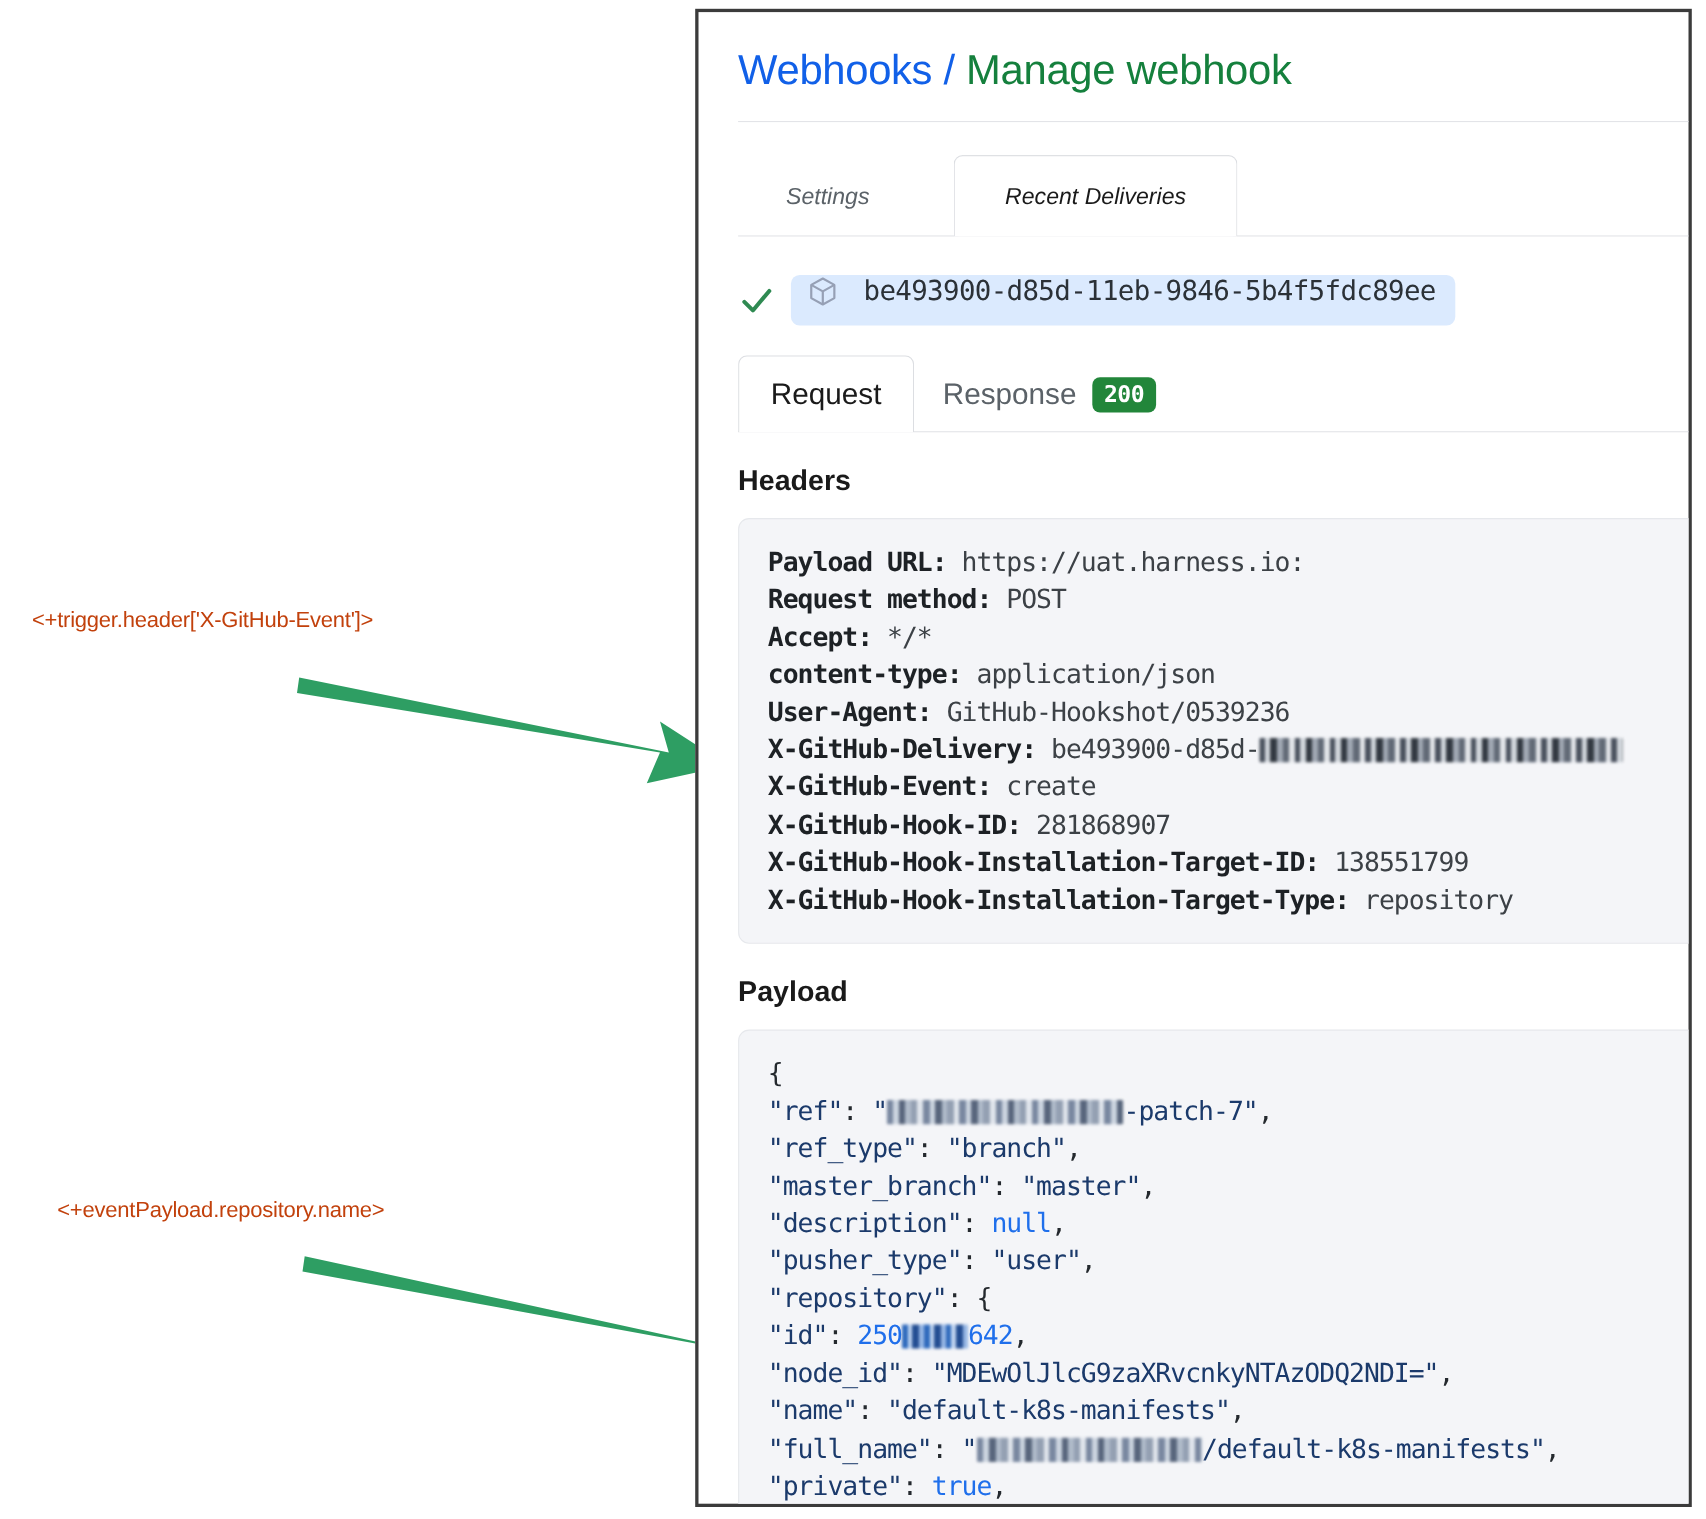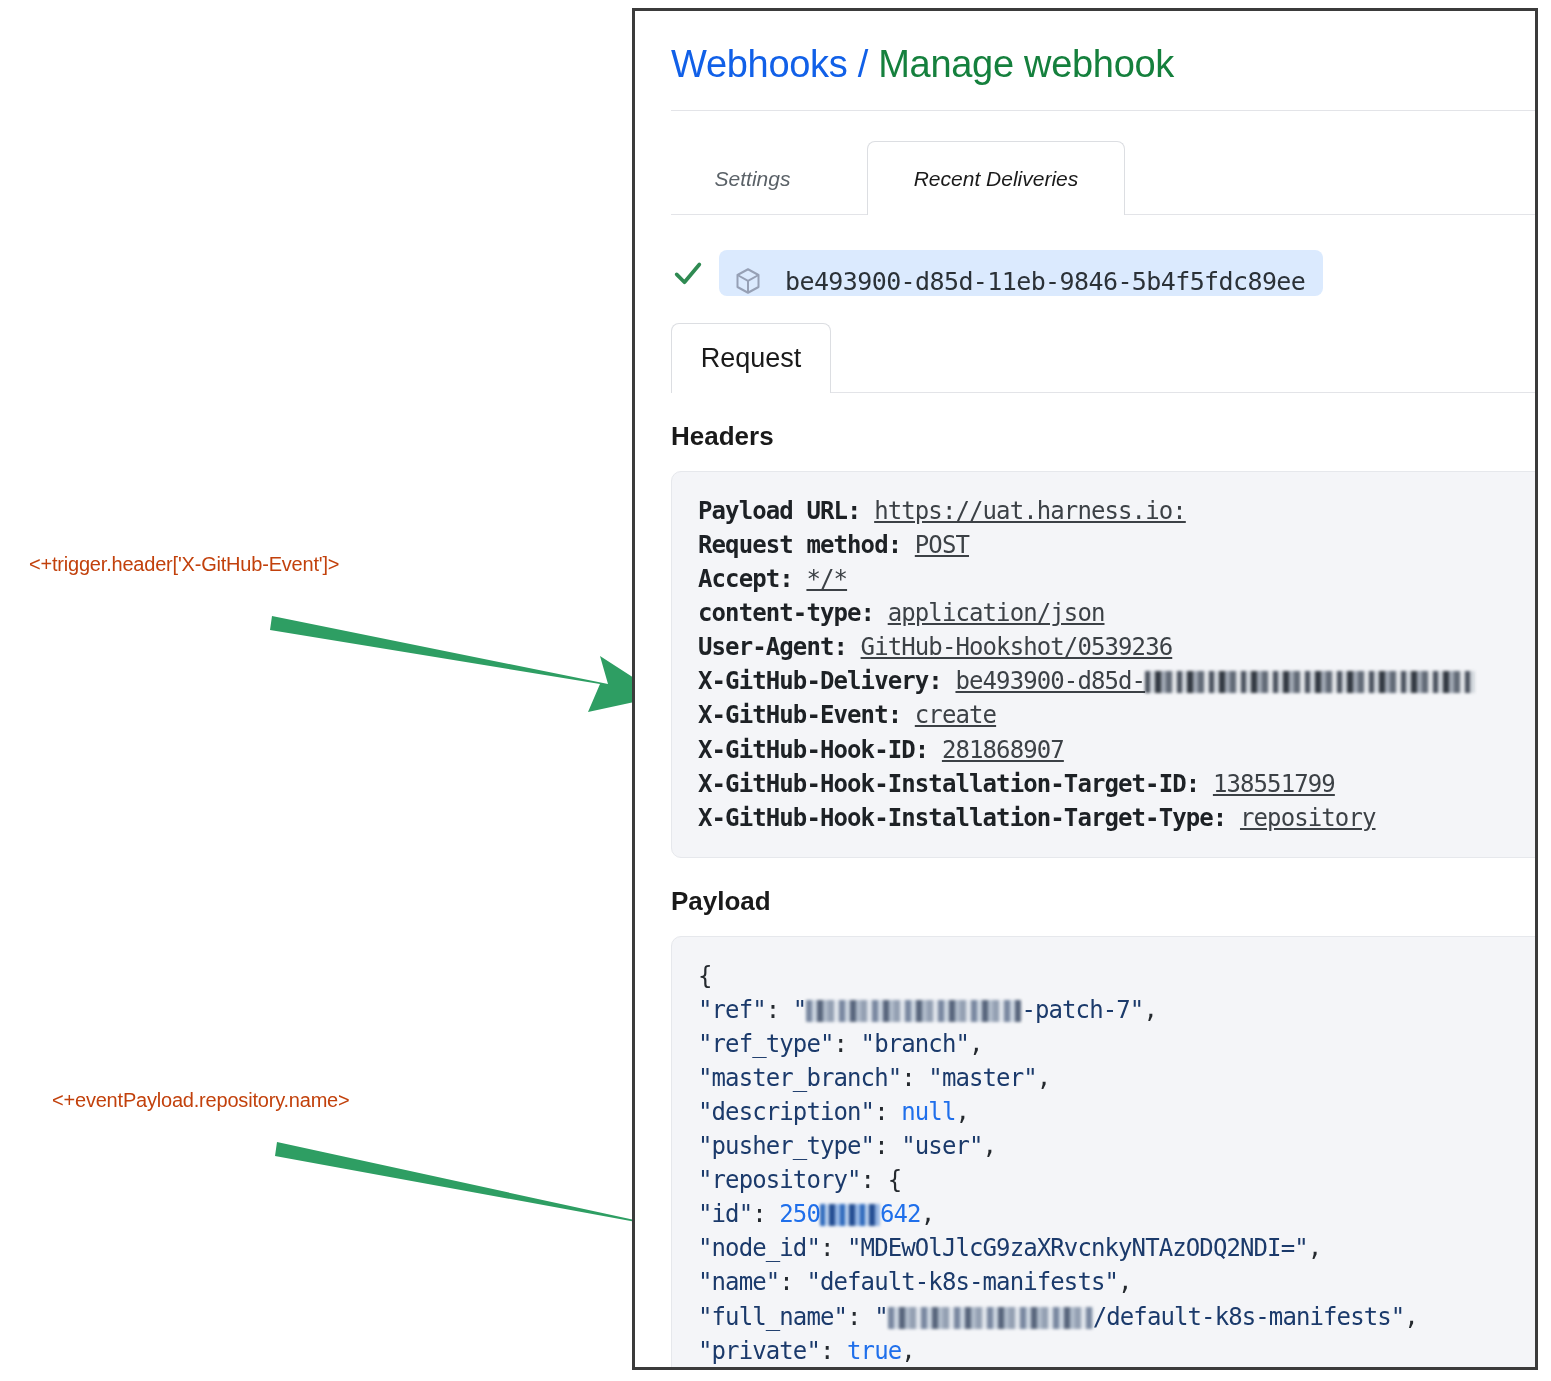--- a/index.html
+++ b/index.html
@@ -122,21 +122,21 @@
     height: 50px;
   }
   .check-icon {
     width: 34px;
     height: 34px;
     margin-right: 14px;
     flex: 0 0 auto;
   }
   .delivery-pill {
     display: flex;
-    align-items: flex-end;
+    align-items: flex-start;
     background: #dbeafe;
     border-radius: 8px;
     height: 46px;
     padding: 0 18px 0 14px;
     box-sizing: border-box;
   }
   .cube-icon { width: 30px; height: 30px; flex: 0 0 auto; }
   .delivery-id {
     font-family: "DejaVu Sans Mono", monospace;
     font-size: 25px;
@@ -217,21 +217,21 @@
     box-sizing: border-box;
     width: 940px;
     font-family: "DejaVu Sans Mono", monospace;
     font-size: 24px;
     line-height: 1.42;
     color: #24292e;
     white-space: nowrap;
     letter-spacing: -0.9px;
   }
   .code-box .k { font-weight: bold; color: #1d2125; }
-  .code-box .v { font-weight: normal; color: #3c4146; text-decoration: underline; }
+  .code-box .v { font-weight: normal; color: #3c4146; }
 
   .redacted {
     display: inline-block;
     vertical-align: -4px;
     height: 22px;
     border-radius: 1px;
     background:
       repeating-linear-gradient(90deg,
         #6f7f99 0px, #6f7f99 6px,
         #c9d2de 6px, #c9d2de 11px,
@@ -309,20 +309,24 @@
           <path d="M12 2.6 L20.4 7.2 L20.4 16.8 L12 21.4 L3.6 16.8 L3.6 7.2 Z" fill="none" stroke="#96a0b5" stroke-width="1.6" stroke-linejoin="round"></path>
           <path d="M3.6 7.2 L12 11.9 L20.4 7.2 M12 11.9 L12 21.4" fill="none" stroke="#96a0b5" stroke-width="1.6" stroke-linejoin="round"></path>
         </svg>
         <span class="delivery-id">be493900-d85d-11eb-9846-5b4f5fdc89ee</span>
       </div>
     </div>
 
     <div class="tabrow-inner">
       <div class="baseline"></div>
       <div class="tab-i active">Request</div>
+      <div class="tab-i inactive">
+        <span>Response</span>
+        <span class="status-badge">200</span>
+      </div>
     </div>
 
     <div class="section-label">Headers</div>
 
     <div class="code-box">
       <div><span class="k">Payload URL:</span> <span class="v">https://uat.harness.io:</span></div>
       <div><span class="k">Request method:</span> <span class="v">POST</span></div>
       <div><span class="k">Accept:</span> <span class="v">*/*</span></div>
       <div><span class="k">content-type:</span> <span class="v">application/json</span></div>
       <div><span class="k">User-Agent:</span> <span class="v">GitHub-Hookshot/0539236</span></div>

